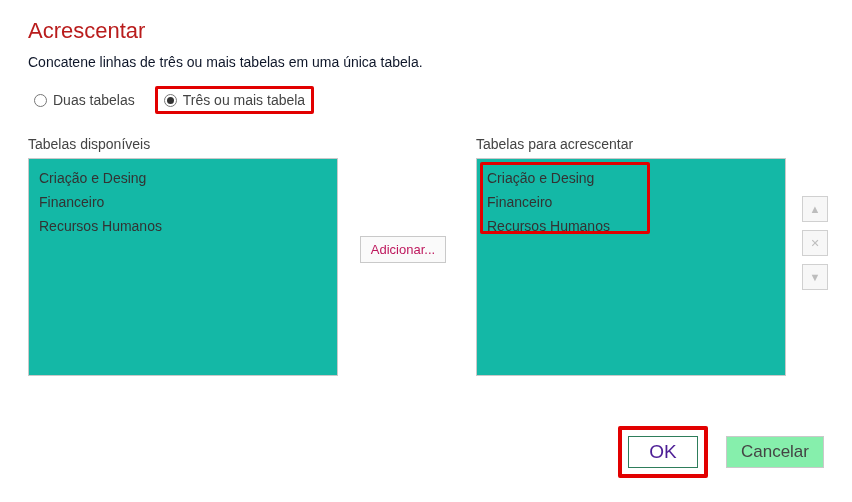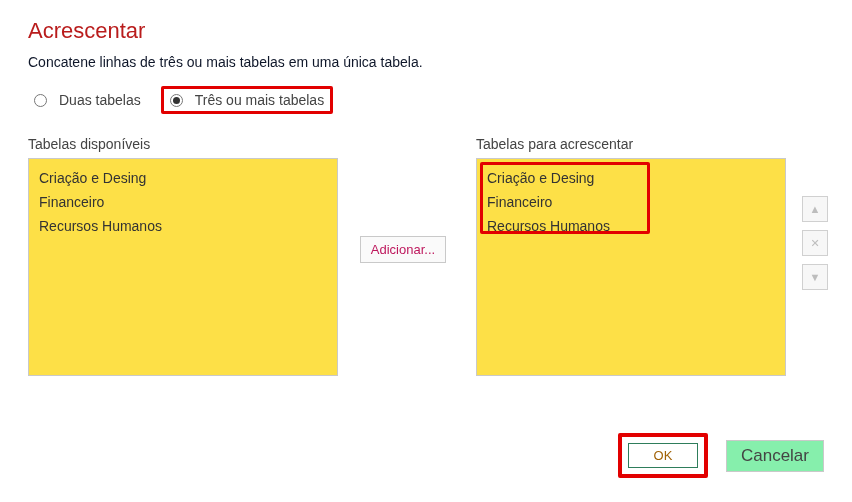--- a/index.html
+++ b/index.html
@@ -29,21 +29,21 @@
   }
   .radio-row {
     display: flex;
     align-items: center;
     gap: 14px;
     margin-bottom: 22px;
   }
   .radio-opt {
     display: inline-flex;
     align-items: center;
-    gap: 12px;
+    gap: 6px;
     font-size: 14px;
     color: #444;
     padding: 3px 6px;
   }
   .radio-circle {
     width: 13px; height: 13px;
     border: 1px solid #777;
     border-radius: 50%;
     display: inline-flex;
     align-items: center; justify-content: center;
@@ -61,21 +61,21 @@
     display: flex;
     align-items: flex-start;
   }
   .col-label {
     font-size: 14px;
     color: #444;
     margin-bottom: 6px;
   }
   .listbox {
     border: 1px solid #c9c9c9;
-    background: #fde047;
+    background: #14b8a6;
     width: 310px;
     height: 218px;
     padding: 8px 10px;
     font-size: 14px;
     line-height: 1.7;
     color: #333;
   }
   .list-item { white-space: nowrap; }
   .col-left { width: 310px; }
   .col-mid {
@@ -124,24 +124,24 @@
     right: 28px;
     bottom: 24px;
     display: flex;
     align-items: center;
     gap: 18px;
   }
   .ok-wrap { padding: 6px; }
   .ok-btn {
     border: 1px solid #2e7d5b;
     background: #fff;
-    color: #a16207;
+    color: #4c1d95;
     min-width: 70px;
     padding: 4px 18px;
-    font-size: 13px;
+    font-size: 19px;
     text-align: center;
   }
   .cancel-btn {
     border: 1px solid #c9c9c9;
     background: #86efac;
     color: #444;
     min-width: 70px;
     padding: 5px 14px;
     font-size: 17px;
     text-align: center;
@@ -157,21 +157,21 @@
 
   <div class="radio-row">
     <label class="radio-opt">
       <span class="radio-circle"></span>
       <span>Duas tabelas</span>
     </label>
     <label class="radio-opt hl-red">
       <span class="radio-circle">
           <span class="radio-dot"></span>
         </span>
-      <span>Três ou mais tabelas</span>
+      <span>Três ou mais tabela</span>
     </label>
   </div>
 
   <div class="lists-row">
 
     <div class="col-left">
       <div class="col-label">Tabelas disponíveis</div>
       <div class="listbox">
         <div class="list-item">Criação e Desing</div>
         <div class="list-item">Financeiro</div>

